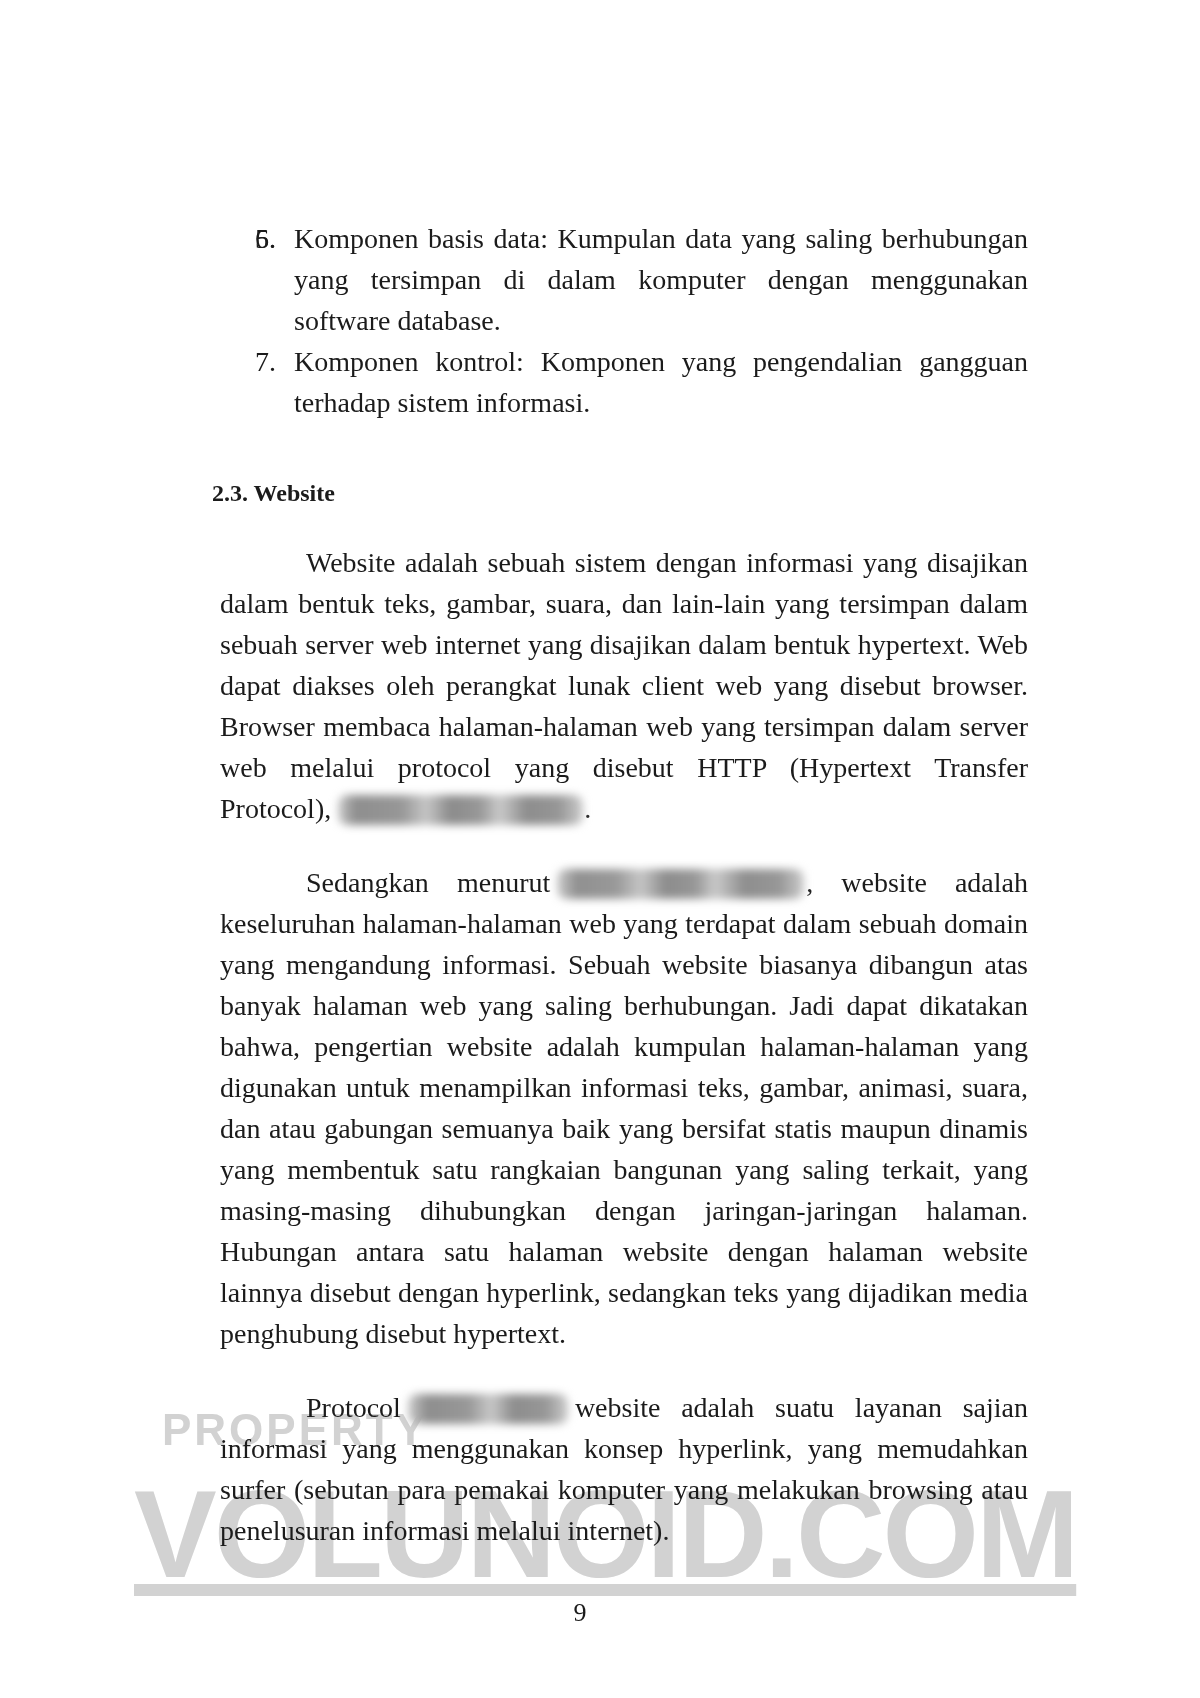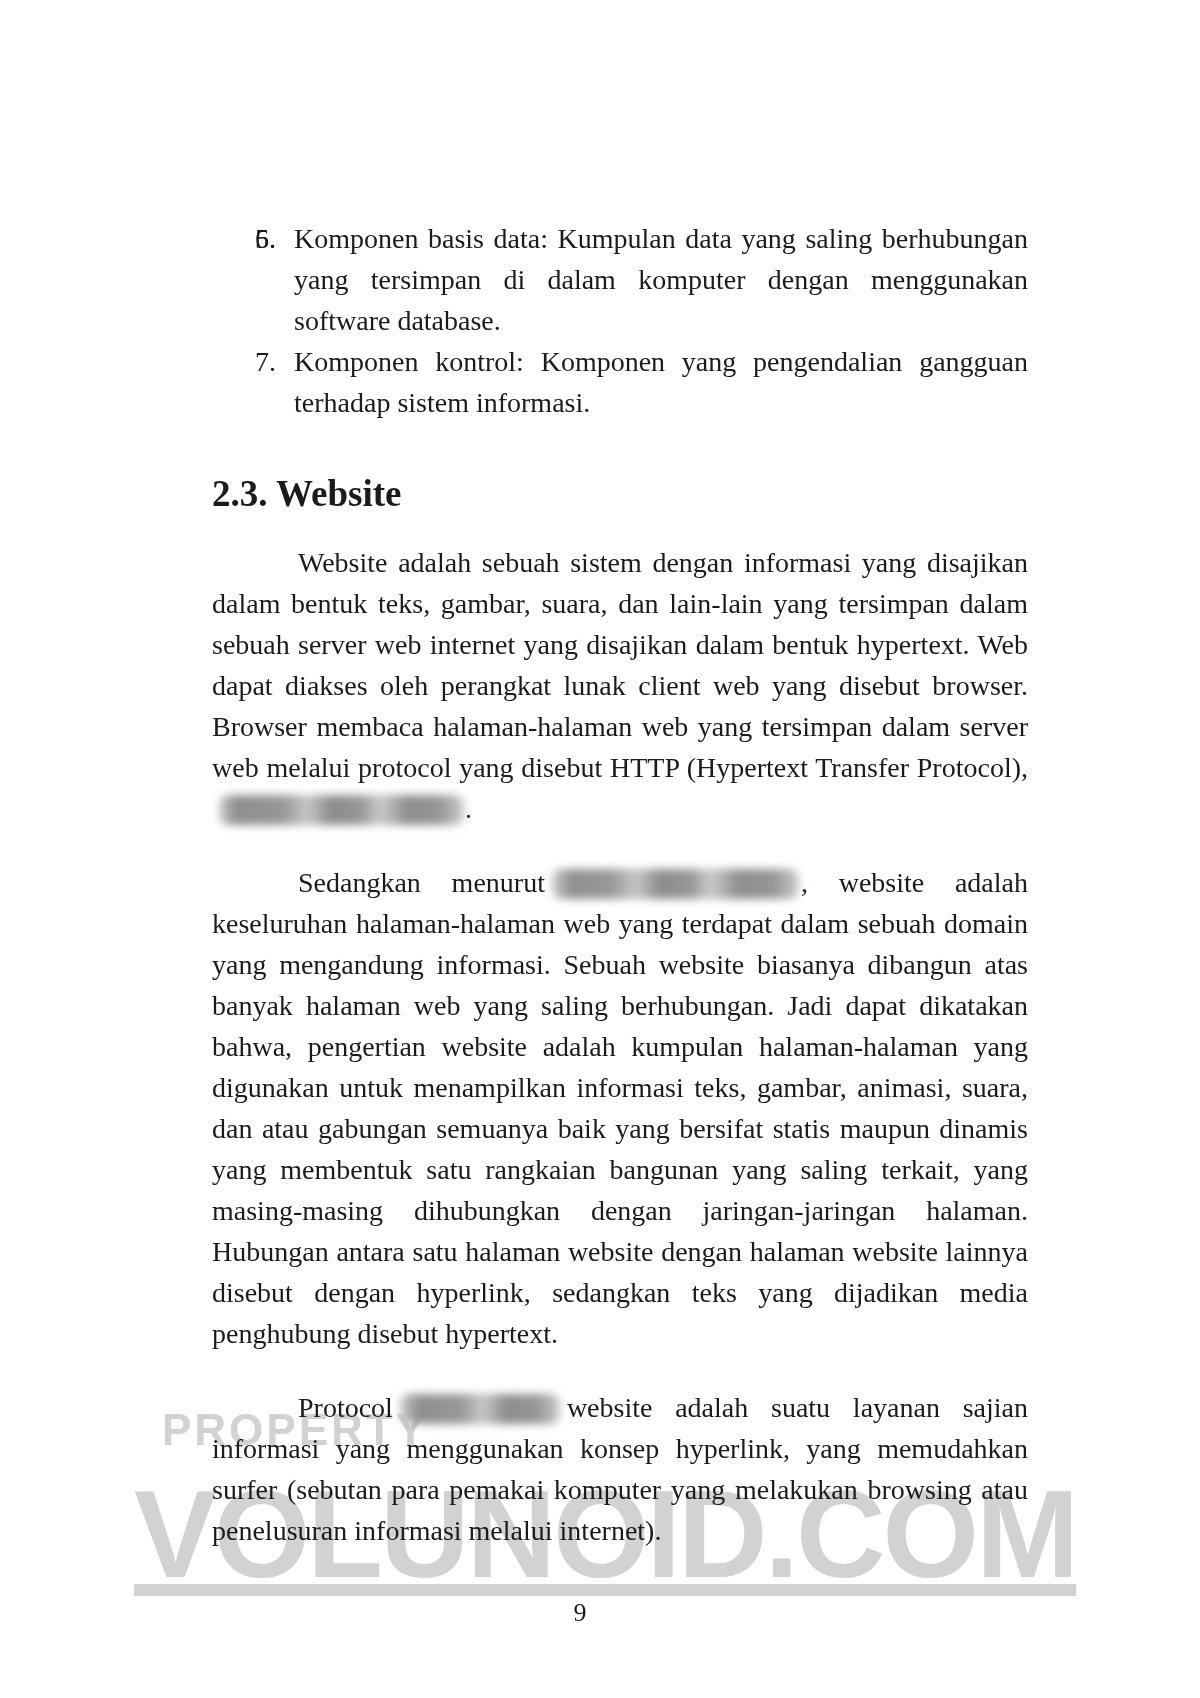--- a/index.html
+++ b/index.html
@@ -32,27 +32,27 @@
     z-index: 1;
     padding: 218px 172px 0 212px;
     font-size: 28px;
     line-height: 41px;
     text-align: justify;
   }
   ol.doc-list { list-style: none; margin: 0; padding: 0 0 0 82px; }
   ol.doc-list li { position: relative; }
   .li-num { position: absolute; left: -39px; top: 0; }
   h2.heading {
-    font-size: 37px;
+    font-size: 24px;
     line-height: 41px;
     font-weight: bold;
     margin: 50px 0 0 0;
     text-align: left;
   }
-  p.para { margin: 33px 0 0 0; text-indent: 86px; }
+  p.para { margin: 33px 0 0 8px; text-indent: 86px; }
   p.para.first { margin-top: 28px; }
 
   
   .redacted {
     display: inline-block;
     height: 30px;
     border-radius: 9px;
     filter: blur(4px);
     vertical-align: -7px;
   }

